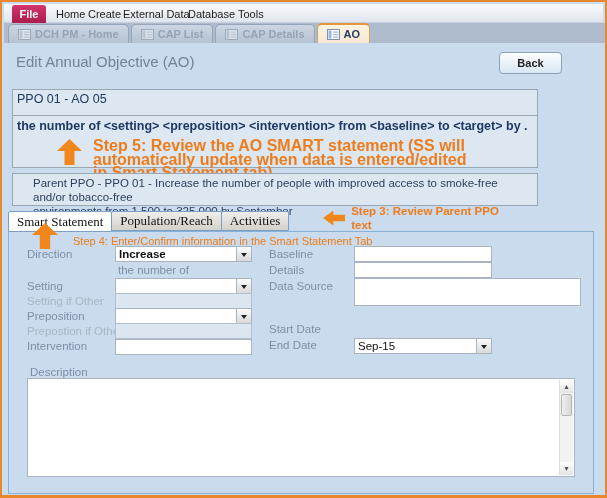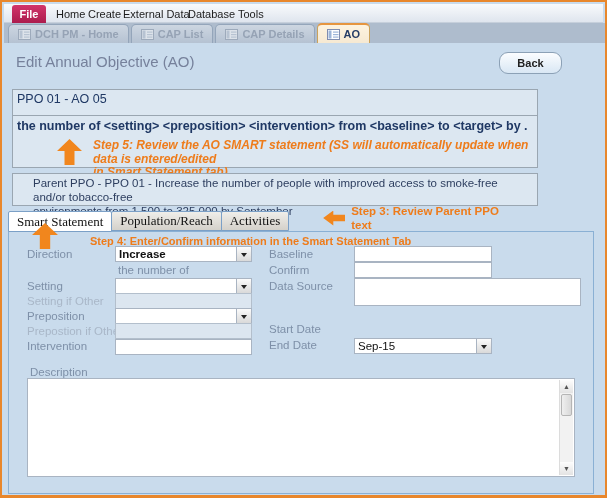--- a/index.html
+++ b/index.html
@@ -23,45 +23,45 @@
     display:flex;align-items:flex-end;padding-left:4px;gap:2px;}
   .doctab{height:19px;border:1px solid #94a5ba;border-bottom:none;border-radius:5px 5px 0 0;
     background:linear-gradient(#cdd6e1,#b5c2d2);display:flex;align-items:center;gap:4px;
     padding:0 9px;font-size:11px;font-weight:bold;color:#96a3b5;white-space:nowrap;}
   .doctab.active{background:linear-gradient(#fdf3e0,#f6e9d2);border-color:#caa25c;
     border-top:2px solid #e6953f;color:#253c66;height:20px;}
   .tabicon{width:13px;height:11px;flex:0 0 auto;}
   
   .page-title{position:absolute;left:14px;top:51px;font-size:15px;color:#76819b;}
   .back-btn{position:absolute;left:497px;top:50px;width:63px;height:22px;
-    background:linear-gradient(#fbfdff,#d9e7f4);border:1px solid #8ca1b6;border-radius:9px;
+    background:linear-gradient(#fbfdff,#d9e7f4);border:1px solid #8ca1b6;border-radius:4px;
     font-family:"Liberation Sans",sans-serif;font-size:11px;font-weight:bold;color:#222;cursor:default;}
   
   .box{position:absolute;left:10px;width:526px;background:#dce7f1;border:1px solid #9aa6b1;padding-left:48px;}
   .box-ao{top:87px;height:32px;font-size:12.5px;color:#1f3864;padding:2px 4px;}
   .box-smart{top:113px;height:53px;}
   .smart-text{position:absolute;left:4px;top:3px;font-size:12.5px;font-weight:bold;color:#1f3864;white-space:nowrap;}
-  .step5{position:absolute;left:80px;top:23px;width:440px;font-size:12px;font-weight:bold;color:#ee7c1b;line-height:13.5px;font-style:italic;}
+  .step5{position:absolute;left:80px;top:23px;width:440px;font-size:16px;font-weight:bold;color:#ee7c1b;line-height:13.5px;}
   .box-parent{top:171px;height:33px;font-size:11.5px;color:#2d3e5f;padding:2px 20px;line-height:14px;}
   .parent-line2{display:flex;align-items:center;}
   .step3{color:#ee7c1b;font-weight:bold;margin-left:6px;}
   
   .arrow-up{background:#f1861d;clip-path:polygon(50% 0,100% 46%,70% 46%,70% 100%,30% 100%,30% 46%,0 46%);}
   .arrow-up.in-smart{position:absolute;left:44px;top:23px;width:25px;height:26px;}
   .arrow-up.step4-arrow{position:absolute;left:30px;top:221px;width:26px;height:26px;z-index:4;}
   .arrow-left{background:#f1861d;display:inline-block;width:22px;height:15px;margin-left:8px;
     clip-path:polygon(0 50%,46% 0,46% 29%,100% 29%,100% 71%,46% 71%,46% 100%);flex:0 0 auto;}
   
   .formtabs{position:absolute;left:6px;top:209px;display:flex;z-index:3;}
   .ftab{height:20px;border:1px solid #7ba0c7;background:linear-gradient(#efeeea,#d4d1ca);
     font-family:"Liberation Serif",serif;font-size:13px;color:#111;
     display:flex;align-items:center;padding:0 8px;margin-right:-1px;border-radius:2px 2px 0 0;}
   .ftab.active{background:#fff;height:21px;z-index:5;}
   .panel{position:absolute;left:6px;top:229px;width:586px;height:263px;border:1px solid #8ab0d4;z-index:1;}
-  .step4{position:absolute;left:88px;top:233px;font-size:11px;font-weight:bold;color:#ee7c1b;z-index:4;}
+  .step4{position:absolute;left:71px;top:233px;font-size:11px;font-weight:normal;color:#ee7c1b;z-index:4;}
   
   .lbl{position:absolute;font-size:11.5px;color:#7e90a8;z-index:2;white-space:nowrap;}
   .lbl.dim{color:#a9b7c8;}
   .ctl{position:absolute;height:16px;background:#fff;border:1px solid #a9b4c2;z-index:2;
     font-size:11.5px;color:#111;padding-left:39px;}
   .ctl .val{position:absolute;left:3px;top:1px;white-space:nowrap;}
   .combo .val{font-weight:bold;}
   .cbtn{position:absolute;right:0;top:0;bottom:0;width:15px;
     background:linear-gradient(#fbfbfb,#d9d9d9);border-left:1px solid #a9b4c2;
     display:flex;align-items:center;justify-content:center;}
@@ -190,21 +190,21 @@
     <span class="cbtn"></span>
   </div>
   <div class="ctl disabled" style="left:113px;top:321px;width:137px">
     <span class="val"></span>
   </div>
   <div class="ctl" style="left:113px;top:337px;width:137px">
     <span class="val"></span>
   </div>
 
   <div class="lbl" style="left:267px;top:246px">Baseline</div>
-  <div class="lbl" style="left:267px;top:262px">Confirm</div>
+  <div class="lbl" style="left:267px;top:262px">Details</div>
   <div class="lbl" style="left:267px;top:278px">Data Source</div>
   <div class="lbl" style="left:267px;top:321px">Start Date</div>
   <div class="lbl" style="left:267px;top:337px">End Date</div>
 
   <div class="ctl" style="left:352px;top:244px;width:138px">
     <span class="val"></span>
   </div>
   <div class="ctl" style="left:352px;top:260px;width:138px">
     <span class="val"></span>
   </div>

